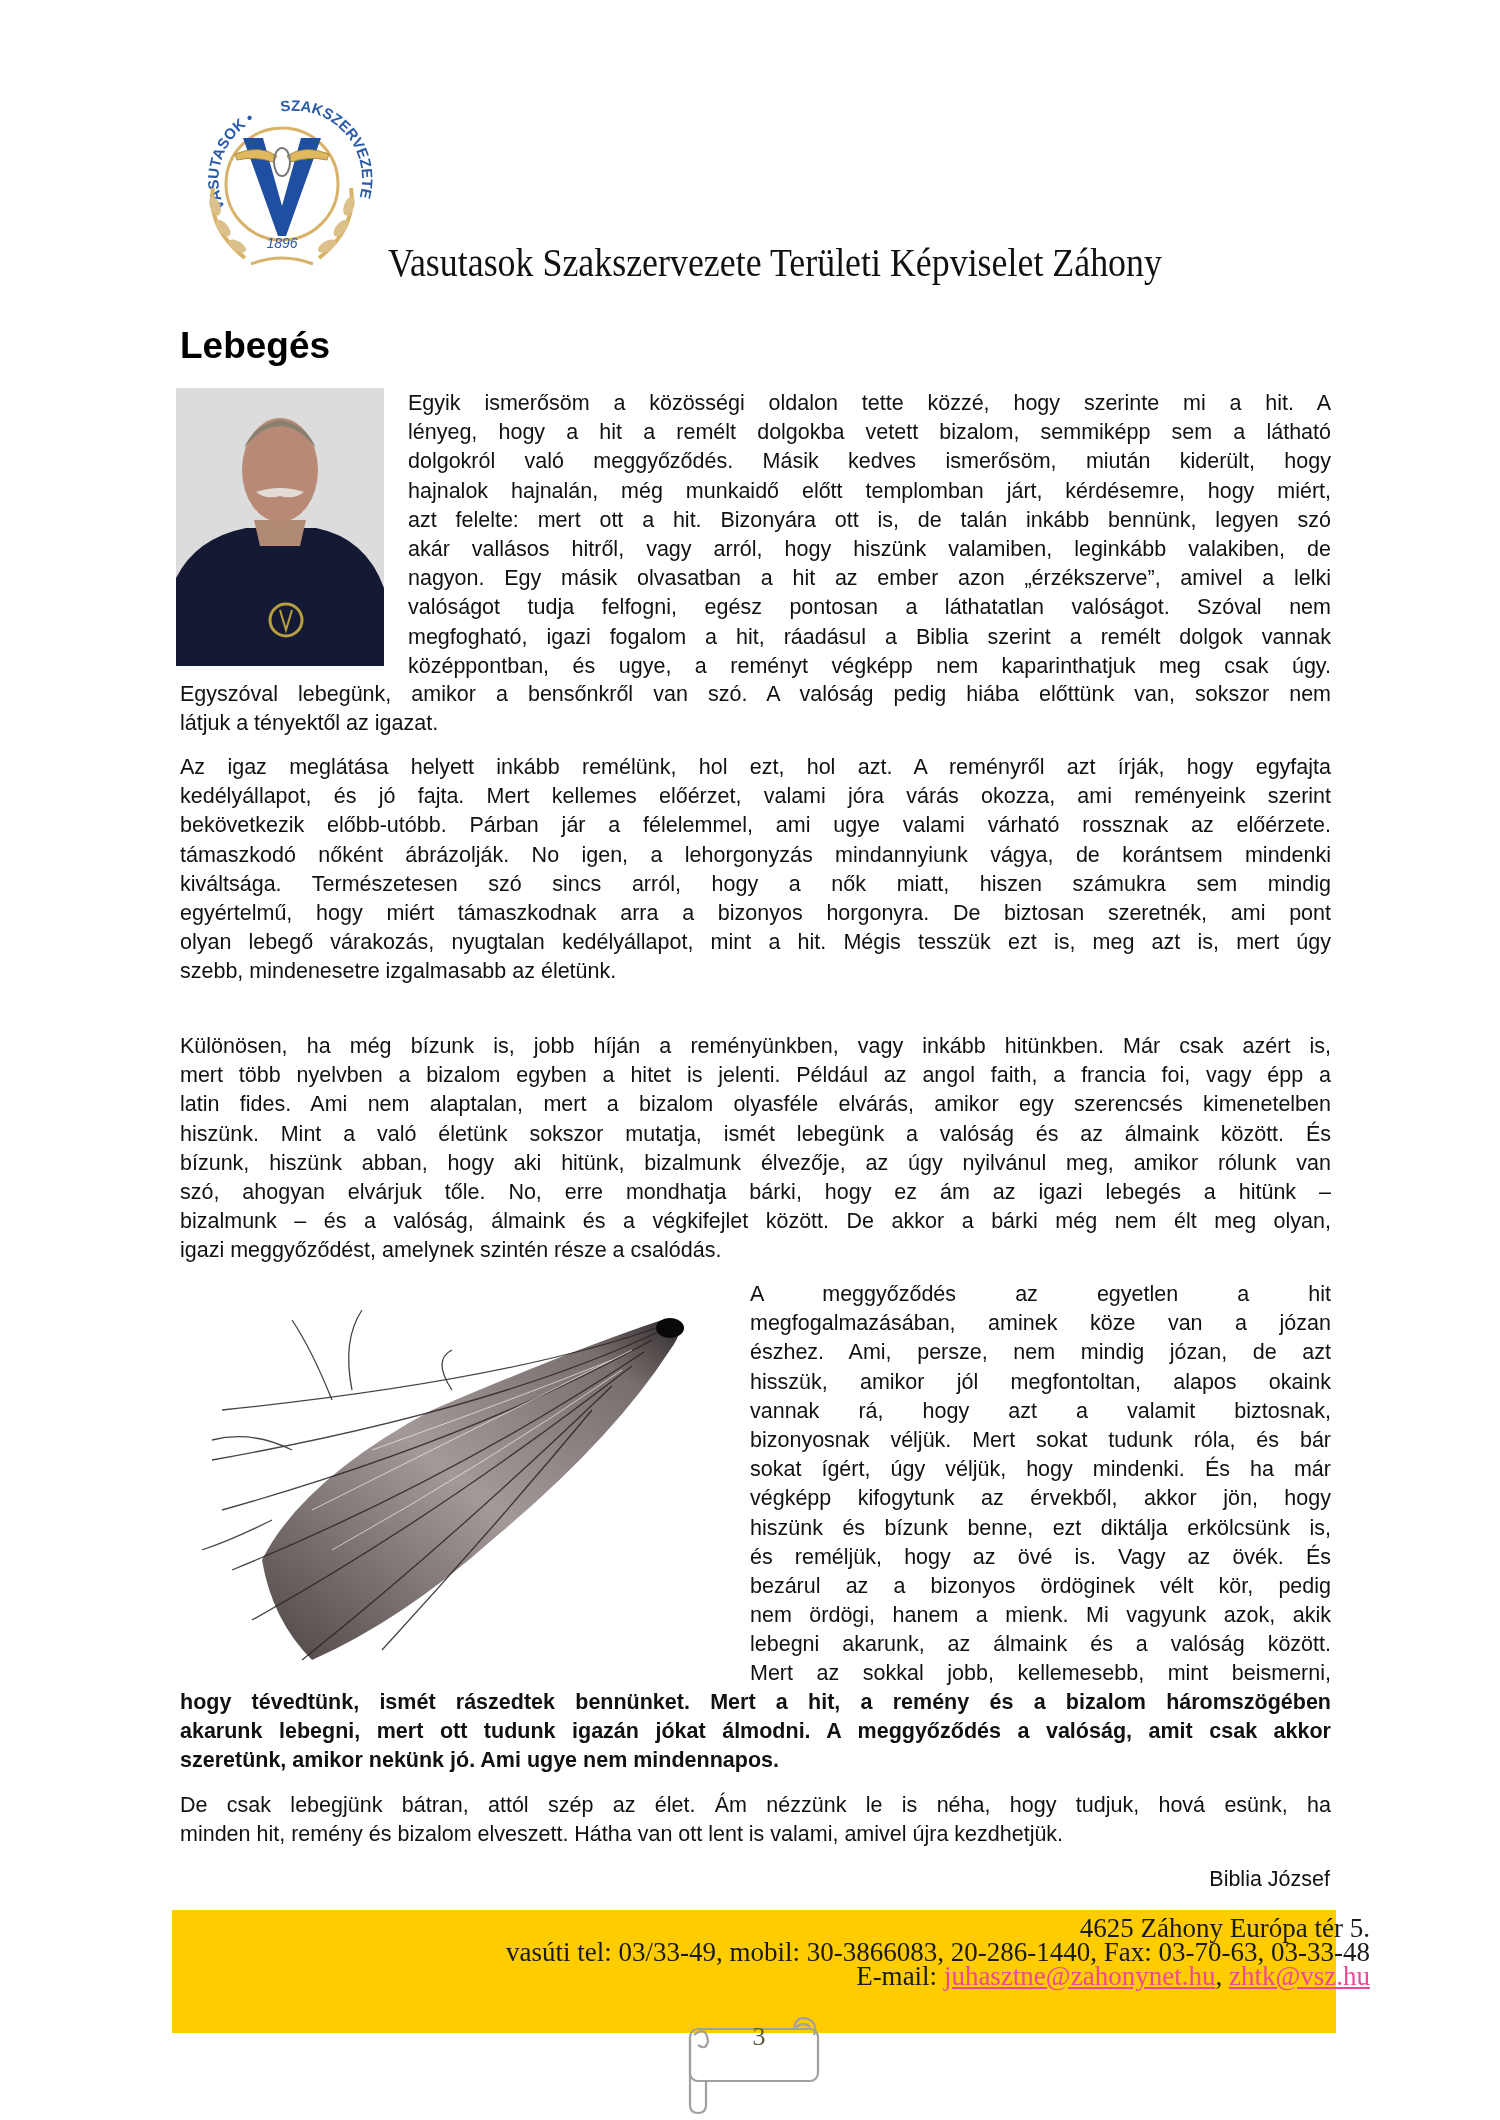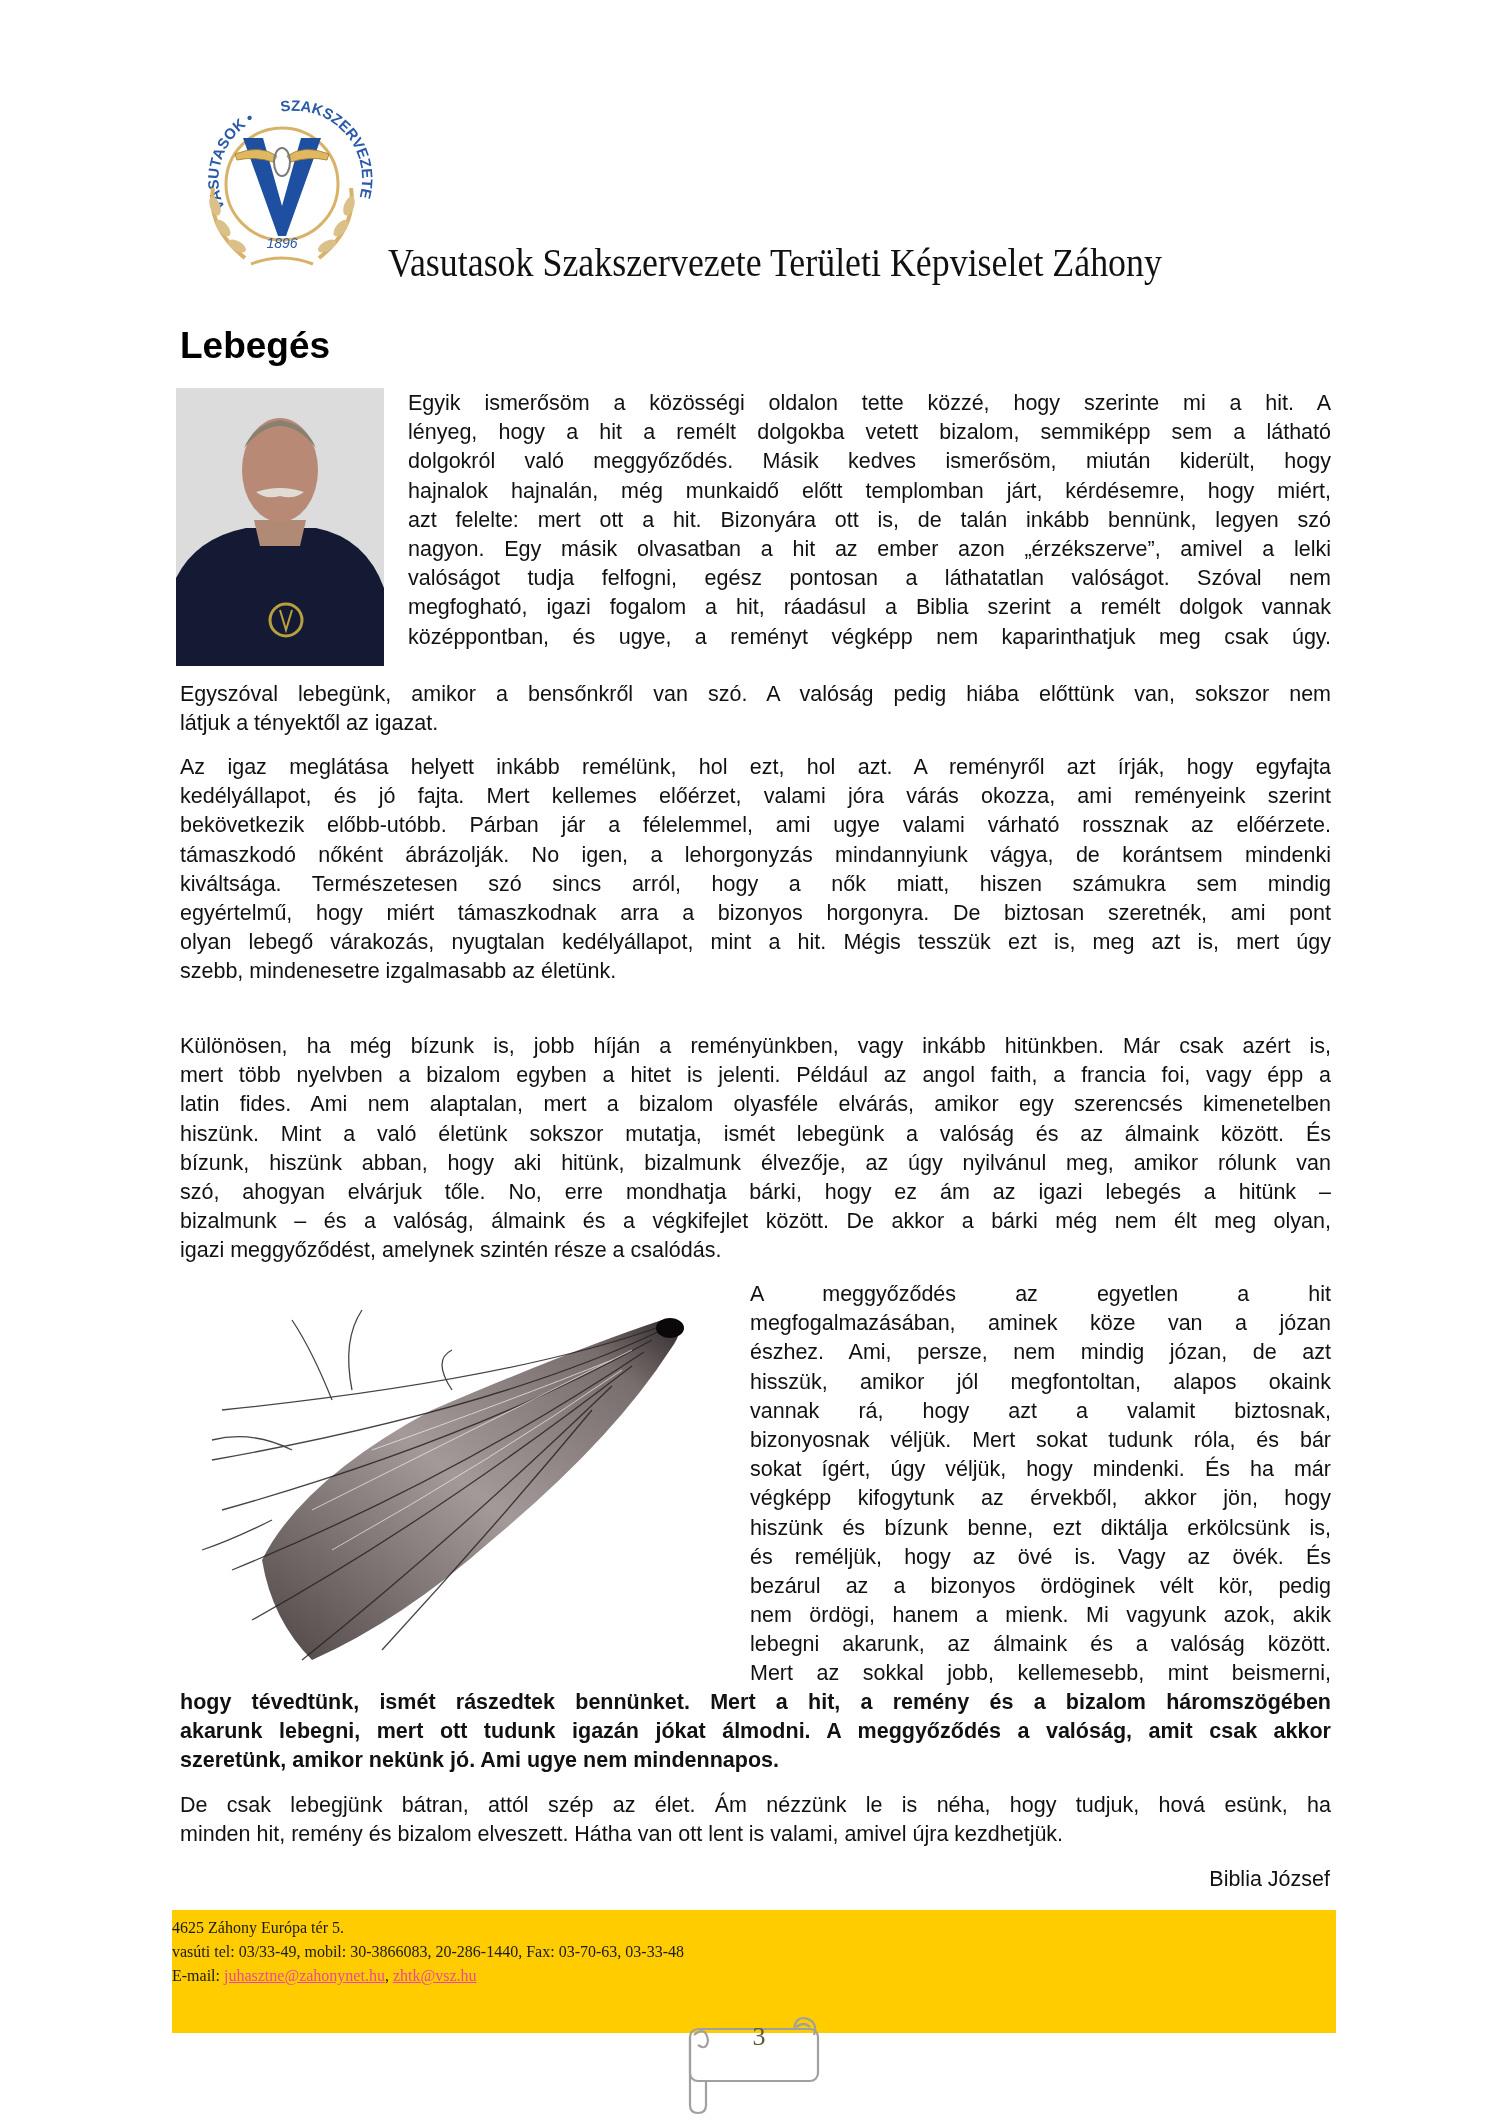--- a/index.html
+++ b/index.html
@@ -41,21 +41,21 @@
 
   .feather { position: absolute; left: 192px; top: 1290px; width: 515px; height: 385px; }
 
   .footer-band {
     position: absolute; left: 172px; top: 1910px; width: 1164px; height: 123px;
     background: #ffcc00;
   }
   .footer-text {
     position: absolute; left: 172px; top: 1916px; width: 1198px;
     font-family: "Liberation Serif", "DejaVu Serif", serif;
-    font-size: 16px; line-height: 24px; color: #1a1a1a; text-align: left;
+    font-size: 27px; line-height: 24px; color: #1a1a1a; text-align: right;
   }
   .footer-text a { color: #ec4899; text-decoration: underline; }
   .scroll { position: absolute; left: 684px; top: 2005px; width: 140px; height: 110px; }
   .page-num {
     position: absolute; left: 744px; top: 2022px; width: 30px; text-align: center;
     font-family: "Liberation Serif", "DejaVu Serif", serif; font-size: 26px; color: #5a5a3a;
   }
 </style>
 </head>
 <body>
@@ -106,20 +106,21 @@
     <circle cx="110" cy="232" r="16" fill="none" stroke="#b8a040" stroke-width="3"></circle>
     <path d="M 104 222 L 110 242 L 116 222" fill="none" stroke="#b8a040" stroke-width="2"></path>
   </svg>
 
   <div class="para text p1a">
     <span class="line">Egyik ismerősöm a közösségi oldalon tette közzé, hogy szerinte mi a hit. A</span>
     <span class="line">lényeg, hogy a hit a remélt dolgokba vetett bizalom, semmiképp sem a látható</span>
     <span class="line">dolgokról való meggyőződés. Másik kedves ismerősöm, miután kiderült, hogy</span>
     <span class="line">hajnalok hajnalán, még munkaidő előtt templomban járt, kérdésemre, hogy miért,</span>
     <span class="line">azt felelte: mert ott a hit. Bizonyára ott is, de talán inkább bennünk, legyen szó</span>
+    <span class="line">akár vallásos hitről, vagy arról, hogy hiszünk valamiben, leginkább valakiben, de</span>
     <span class="line">nagyon. Egy másik olvasatban a hit az ember azon „érzékszerve”, amivel a lelki</span>
     <span class="line">valóságot tudja felfogni, egész pontosan a láthatatlan valóságot. Szóval nem</span>
     <span class="line">megfogható, igazi fogalom a hit, ráadásul a Biblia szerint a remélt dolgok vannak</span>
     <span class="line">középpontban, és ugye, a reményt végképp nem kaparinthatjuk meg csak úgy.</span>
   </div>
   <div class="para text p1b">
     <span class="line">Egyszóval lebegünk, amikor a bensőnkről van szó. A valóság pedig hiába előttünk van, sokszor nem</span>
     <span class="line last">látjuk a tényektől az igazat.</span>
   </div>
 

